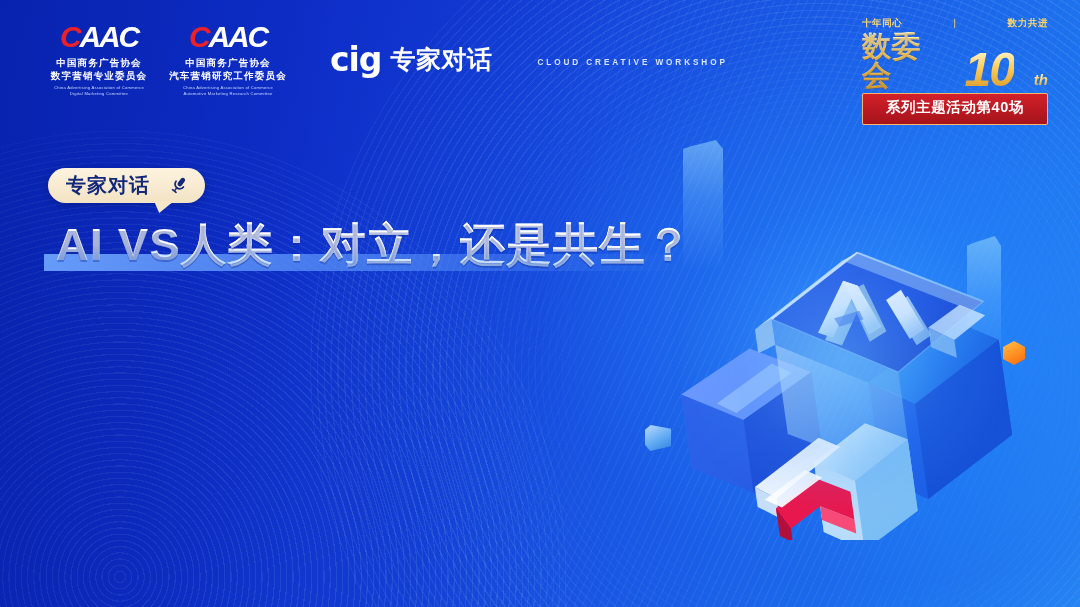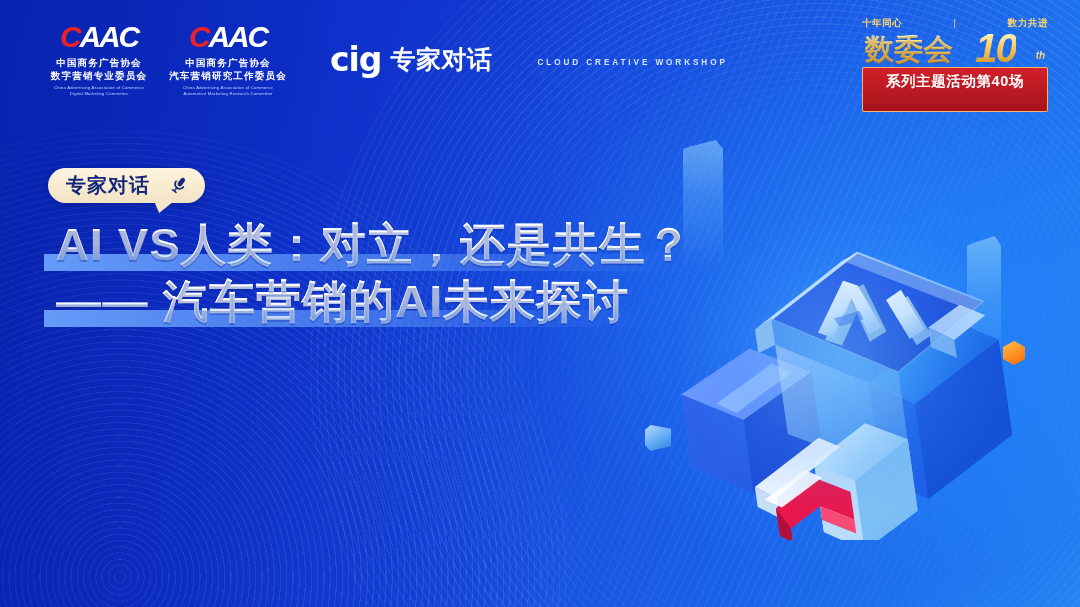--- a/index.html
+++ b/index.html
@@ -133,35 +133,35 @@
     margin-top:4px; display:flex; align-items:flex-end; justify-content:center; gap:20px;
     line-height:1;
   }
   .anniv-cn {
     font-size:29px; font-weight:900; letter-spacing:.5px;
     background:linear-gradient(180deg,#fff3c4 0%,#ffd368 45%,#e8a93a 100%);
     -webkit-background-clip:text; background-clip:text; color:transparent;
     text-shadow:0 1px 0 rgba(120,70,0,.25);
   }
   .anniv-10 {
-    font-size:40px; font-weight:900; font-style:italic; letter-spacing:-2px;
+    font-size:48px; font-weight:900; font-style:italic; letter-spacing:-2px;
     background:linear-gradient(180deg,#fff6cf 0%,#ffd163 40%,#d99a2c 100%);
     -webkit-background-clip:text; background-clip:text; color:transparent;
     margin-left:2px; line-height:.82;
   }
   .anniv-th {
-    font-size:10px; font-weight:900; font-style:italic;
+    font-size:15px; font-weight:900; font-style:italic;
     background:linear-gradient(180deg,#fff3c4 0%,#ffd368 55%,#dfa333 100%);
     -webkit-background-clip:text; background-clip:text; color:transparent;
     margin-bottom:3px;
   }
   .anniv-banner {
     margin-top:3px; background:linear-gradient(180deg,#d2202a 0%,#a6131b 100%);
     border:1px solid rgba(255,210,120,.85);
-    border-radius:2px; padding:4px 6px 20px;
+    border-radius:2px; padding:4px 6px 7px;
     text-align:center; white-space:nowrap;
   }
   .anniv-banner span {
     font-size:14.5px; font-weight:900; color:#fff; letter-spacing:.6px;
   }
 
   
   .tag-wrap { position:absolute; left:48px; top:168px; }
   .tag {
     position:relative; display:inline-flex; align-items:center; gap:19px;
@@ -299,24 +299,20 @@
       </span>
       <span class="tag-tail"></span>
     </div>
   </div>
 
   <div class="title-block">
     <div class="tline l1">
       <span class="under"></span>
       <span class="txt">AI VS人类：对立，还是共生？</span>
     </div>
-    <div class="tline l2">
-      <span class="under"></span>
-      <span class="txt">—— 汽车营销的AI未来探讨</span>
-    </div>
   </div>
 
   <div class="cube-stage">
     <div class="cube-glow"></div>
     <svg viewBox="0 0 390 360" width="390" height="360">
       <defs>
         <linearGradient id="gTop" x1="0" y1="0" x2="1" y2="1">
           <stop offset="0%" stop-color="#bfe8ff"></stop>
           <stop offset="35%" stop-color="#4f9df0"></stop>
           <stop offset="100%" stop-color="#1f4fdc"></stop>

